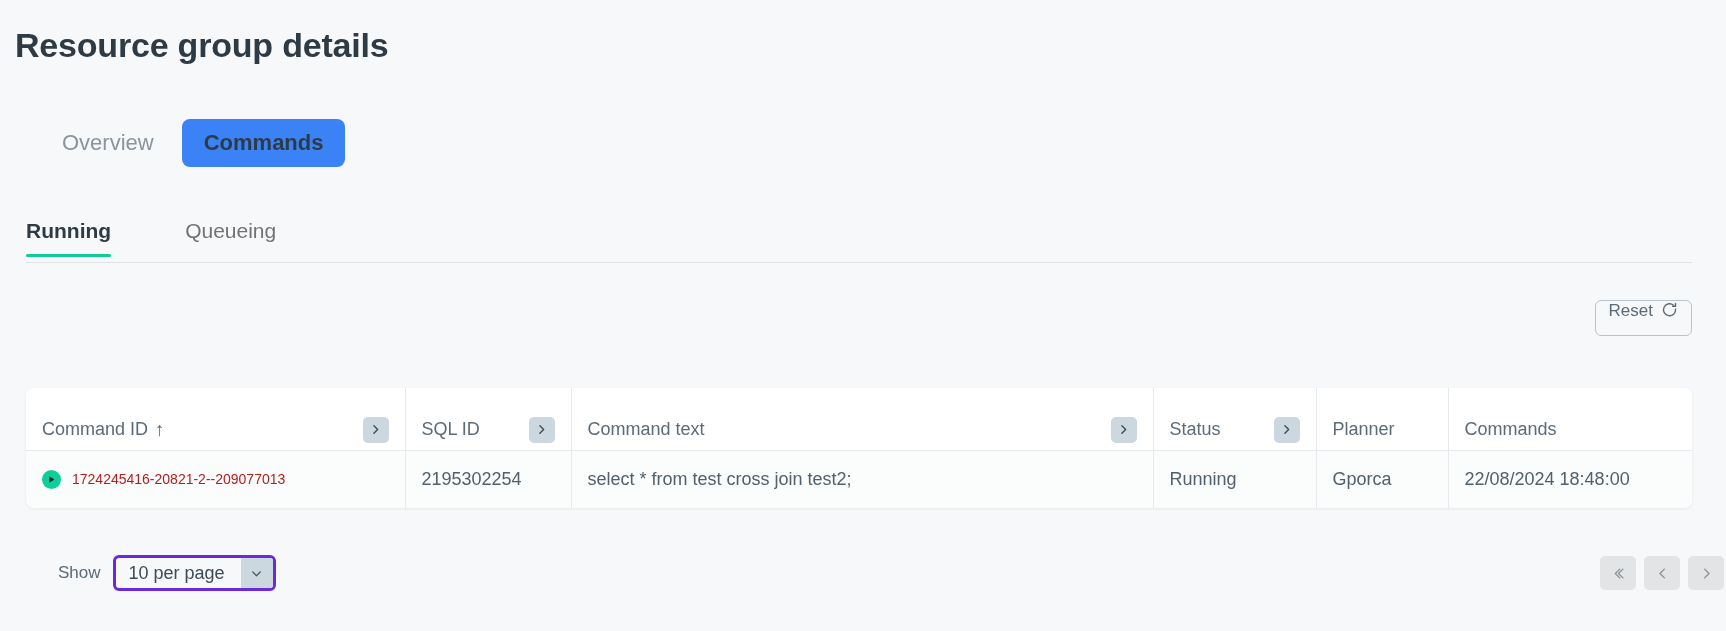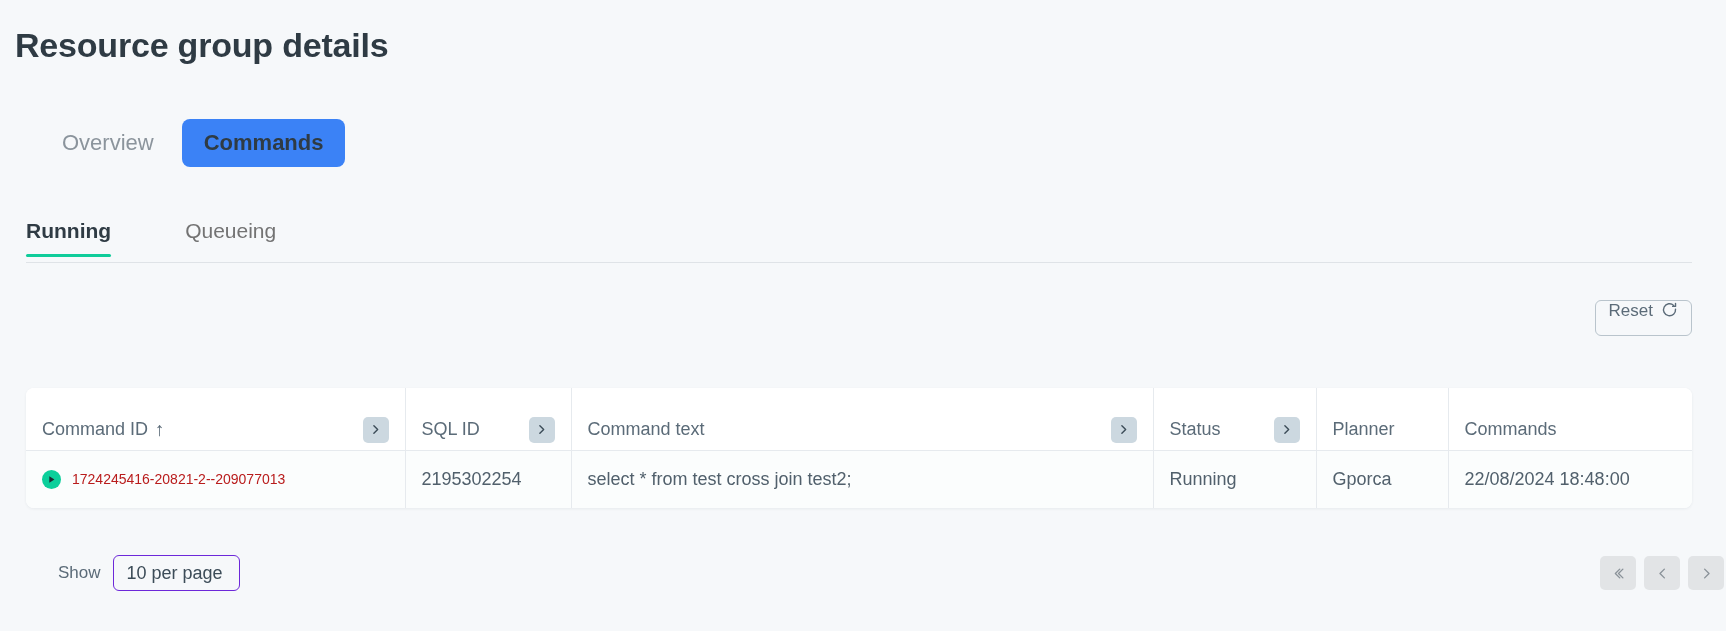--- a/index.html
+++ b/index.html
@@ -234,26 +234,25 @@
   .show-group {
     display: flex;
     align-items: center;
     gap: 12px;
   }
   .show-label { font-size: 17px; color: #5b6b78; }
   .per-page-select {
     display: inline-flex;
     align-items: center;
     height: 36px;
-    border: 1px solid #6d28d9;
+    border: 3px solid #6d28d9;
     border-radius: 6px;
     background: #f6f8fa;
     overflow: hidden;
     cursor: pointer;
-    flex-direction: column;
   }
   .per-page-value {
     padding: 0 16px 0 13px;
     font-size: 18px;
     color: #3c4c58;
     line-height: 34px;
     white-space: nowrap;
   }
   .per-page-caret {
     width: 32px;

